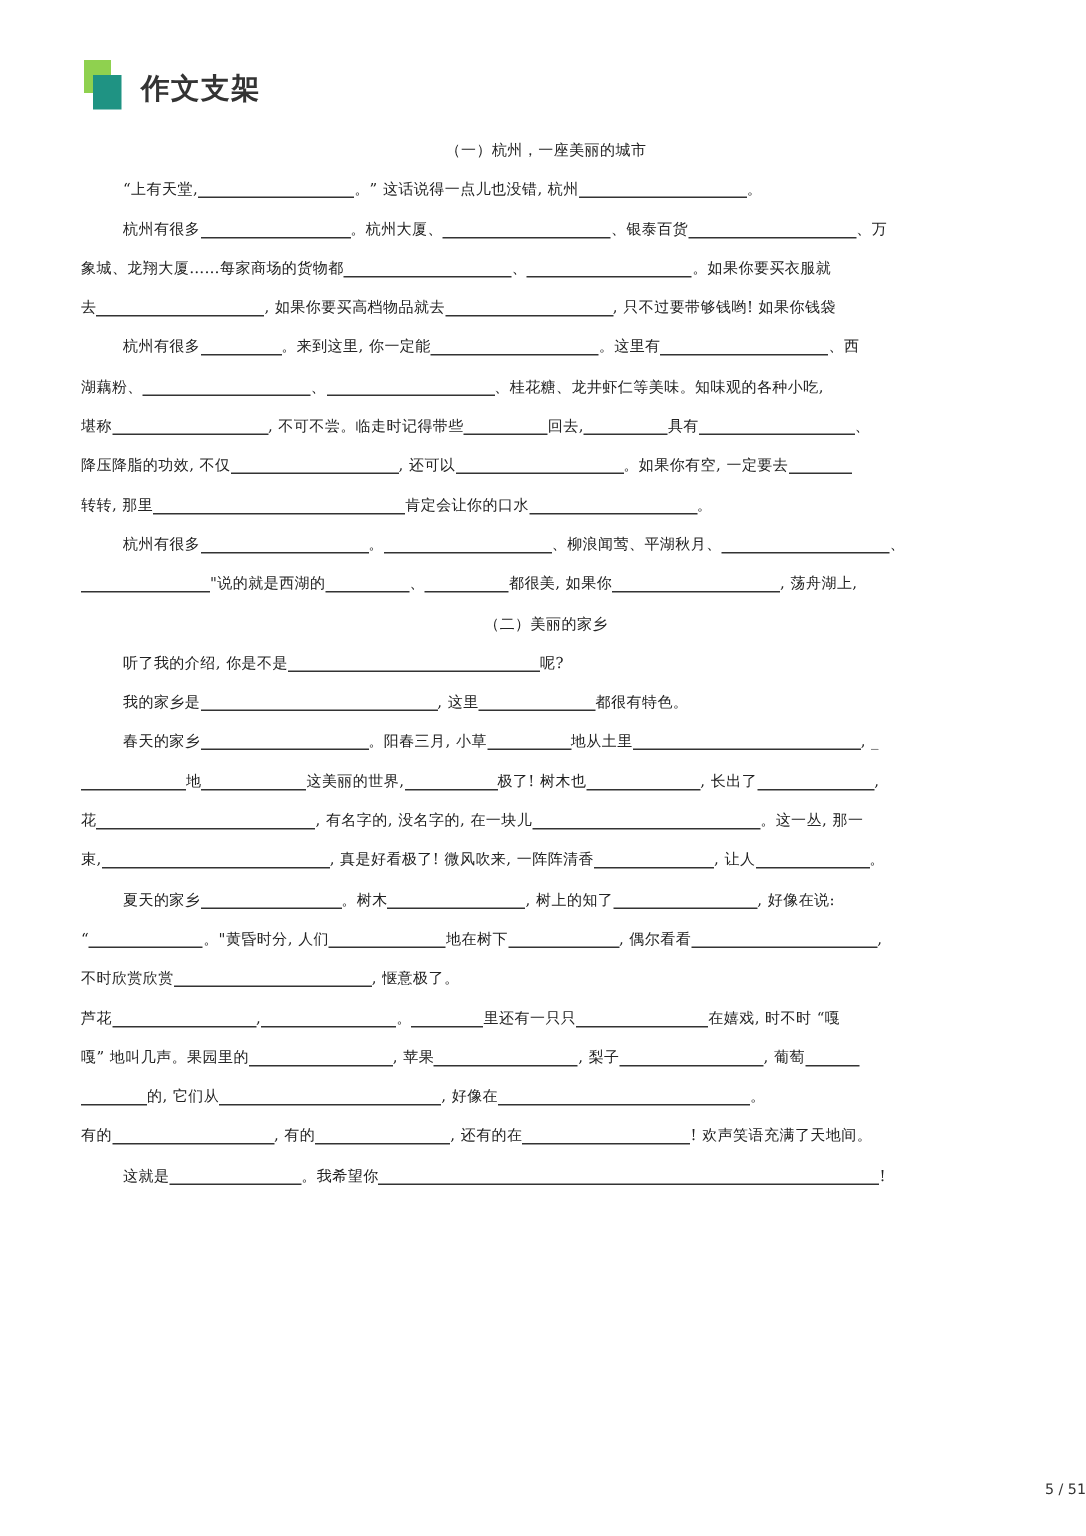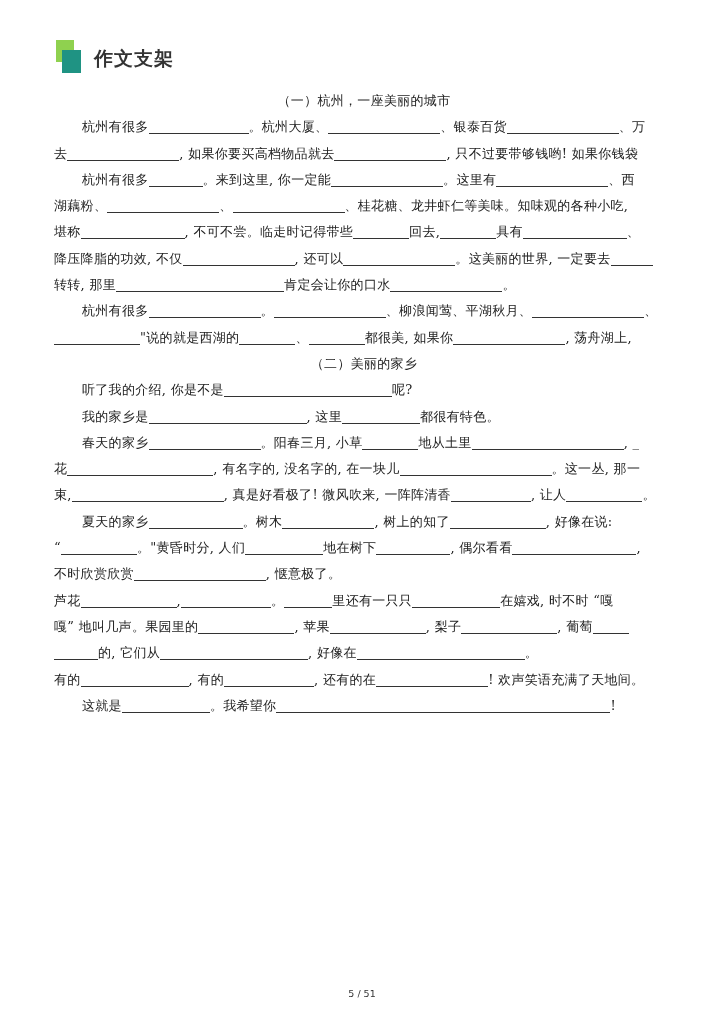--- a/index.html
+++ b/index.html
@@ -4,53 +4,56 @@
 <style>
   html, body { margin:0; padding:0; background:#ffffff; }
   body { width:724px; height:1024px; position:relative; overflow:hidden;
          font-family:"DejaVu Serif","Liberation Serif",serif; color:#222; }
   .header { position:absolute; left:56px; top:40px; height:36px; display:flex; align-items:flex-start; }
   .logo { position:relative; width:26px; height:34px; margin-right:12px; }
   .logo .sq1 { position:absolute; left:0; top:0; width:18px; height:22px; background:#8fd14f; }
   .logo .sq2 { position:absolute; left:6px; top:10px; width:19px; height:23px; background:#1f9383; }
   .htitle { font-family:"DejaVu Sans","Liberation Sans",sans-serif; font-size:19px; font-weight:bold; color:#333; letter-spacing:1px; margin-top:6px; }
   .content { position:absolute; left:54px; top:88px; width:620px; }
-  .line { height:26.3px; line-height:26.3px; font-size:13px; white-space:nowrap; letter-spacing:0.3px; }
+  .line { height:26.3px; line-height:26.3px; font-size:10px; white-space:nowrap; letter-spacing:0.3px; }
   .line.heading { text-align:center; }
   .line.indent { padding-left:28px; }
   .blank { display:inline-block; border-bottom:1px solid #333; height:14px; vertical-align:-3px; }
-  .page-num { position:absolute; left:0; right:0; top:988px; text-align:center;
+  .page-num { position:absolute; left:0; right:0; top:988px; text-align:right;
               font-family:"DejaVu Sans","Liberation Sans",sans-serif; font-size:9.5px; color:#333; }
 </style>
 </head>
 <body>
 
 <div class="header">
   <div class="logo">
     <div class="sq1"></div>
       <div class="sq2"></div>
   </div>
   <div class="htitle">作文支架</div>
 </div>
 
 <div class="content" id="content">
     <div class="line heading"><span>（一）杭州，一座美丽的城市</span></div>
+    <div class="line indent"><span>“上有天堂,</span><span class="blank" style="width: 104px;"></span><span>。” 这话说得一点儿也没错, 杭州</span><span class="blank" style="width: 112px;"></span><span>。</span></div>
     <div class="line indent"><span>杭州有很多</span><span class="blank" style="width: 100px;"></span><span>。杭州大厦、</span><span class="blank" style="width: 112px;"></span><span>、银泰百货</span><span class="blank" style="width: 112px;"></span><span>、万</span></div>
+    <div class="line plain"><span>象城、龙翔大厦……每家商场的货物都</span><span class="blank" style="width: 112px;"></span><span>、</span><span class="blank" style="width: 110px;"></span><span>。如果你要买衣服就</span></div>
     <div class="line plain"><span>去</span><span class="blank" style="width: 112px;"></span><span>, 如果你要买高档物品就去</span><span class="blank" style="width: 112px;"></span><span>, 只不过要带够钱哟! 如果你钱袋</span></div>
     <div class="line indent"><span>杭州有很多</span><span class="blank" style="width: 54px;"></span><span>。来到这里, 你一定能</span><span class="blank" style="width: 112px;"></span><span>。这里有</span><span class="blank" style="width: 112px;"></span><span>、西</span></div>
     <div class="line plain"><span>湖藕粉、</span><span class="blank" style="width: 112px;"></span><span>、</span><span class="blank" style="width: 112px;"></span><span>、桂花糖、龙井虾仁等美味。知味观的各种小吃,</span></div>
     <div class="line plain"><span>堪称</span><span class="blank" style="width: 104px;"></span><span>, 不可不尝。临走时记得带些</span><span class="blank" style="width: 56px;"></span><span>回去,</span><span class="blank" style="width: 56px;"></span><span>具有</span><span class="blank" style="width: 104px;"></span><span>、</span></div>
-    <div class="line plain"><span>降压降脂的功效, 不仅</span><span class="blank" style="width: 112px;"></span><span>, 还可以</span><span class="blank" style="width: 112px;"></span><span>。这美丽的世界, 一定要去</span><span class="blank" style="width: 42px;"></span></div>
+    <div class="line plain"><span>降压降脂的功效, 不仅</span><span class="blank" style="width: 112px;"></span><span>, 还可以</span><span class="blank" style="width: 112px;"></span><span>。如果你有空, 一定要去</span><span class="blank" style="width: 42px;"></span></div>
     <div class="line plain"><span>转转, 那里</span><span class="blank" style="width: 168px;"></span><span>肯定会让你的口水</span><span class="blank" style="width: 112px;"></span><span>。</span></div>
     <div class="line indent"><span>杭州有很多</span><span class="blank" style="width: 112px;"></span><span>。</span><span class="blank" style="width: 112px;"></span><span>、柳浪闻莺、平湖秋月、</span><span class="blank" style="width: 112px;"></span><span>、</span></div>
     <div class="line plain"><span class="blank" style="width: 86px;"></span><span>"说的就是西湖的</span><span class="blank" style="width: 56px;"></span><span>、</span><span class="blank" style="width: 56px;"></span><span>都很美, 如果你</span><span class="blank" style="width: 112px;"></span><span>, 荡舟湖上,</span></div>
     <div class="line heading"><span>（二）美丽的家乡</span></div>
     <div class="line indent"><span>听了我的介绍, 你是不是</span><span class="blank" style="width: 168px;"></span><span>呢?</span></div>
     <div class="line indent"><span>我的家乡是</span><span class="blank" style="width: 158px;"></span><span>, 这里</span><span class="blank" style="width: 78px;"></span><span>都很有特色。</span></div>
     <div class="line indent"><span>春天的家乡</span><span class="blank" style="width: 112px;"></span><span>。阳春三月, 小草</span><span class="blank" style="width: 56px;"></span><span>地从土里</span><span class="blank" style="width: 152px;"></span><span>, _</span></div>
+    <div class="line plain"><span class="blank" style="width: 70px;"></span><span>地</span><span class="blank" style="width: 70px;"></span><span>这美丽的世界,</span><span class="blank" style="width: 62px;"></span><span>极了! 树木也</span><span class="blank" style="width: 76px;"></span><span>, 长出了</span><span class="blank" style="width: 78px;"></span><span>,</span></div>
     <div class="line plain"><span>花</span><span class="blank" style="width: 146px;"></span><span>, 有名字的, 没名字的, 在一块儿</span><span class="blank" style="width: 152px;"></span><span>。这一丛, 那一</span></div>
     <div class="line plain"><span>束,</span><span class="blank" style="width: 152px;"></span><span>, 真是好看极了! 微风吹来, 一阵阵清香</span><span class="blank" style="width: 80px;"></span><span>, 让人</span><span class="blank" style="width: 76px;"></span><span>。</span></div>
     <div class="line indent"><span>夏天的家乡</span><span class="blank" style="width: 94px;"></span><span>。树木</span><span class="blank" style="width: 92px;"></span><span>, 树上的知了</span><span class="blank" style="width: 96px;"></span><span>, 好像在说:</span></div>
     <div class="line plain"><span>“</span><span class="blank" style="width: 76px;"></span><span>。"黄昏时分, 人们</span><span class="blank" style="width: 78px;"></span><span>地在树下</span><span class="blank" style="width: 74px;"></span><span>, 偶尔看看</span><span class="blank" style="width: 124px;"></span><span>,</span></div>
     <div class="line plain"><span>不时欣赏欣赏</span><span class="blank" style="width: 132px;"></span><span>, 惬意极了。</span></div>
     <div class="line plain"><span>芦花</span><span class="blank" style="width: 96px;"></span><span>,</span><span class="blank" style="width: 90px;"></span><span>。</span><span class="blank" style="width: 48px;"></span><span>里还有一只只</span><span class="blank" style="width: 88px;"></span><span>在嬉戏, 时不时 “嘎</span></div>
     <div class="line plain"><span>嘎” 地叫几声。果园里的</span><span class="blank" style="width: 96px;"></span><span>, 苹果</span><span class="blank" style="width: 96px;"></span><span>, 梨子</span><span class="blank" style="width: 96px;"></span><span>, 葡萄</span><span class="blank" style="width: 36px;"></span></div>
     <div class="line plain"><span class="blank" style="width: 44px;"></span><span>的, 它们从</span><span class="blank" style="width: 148px;"></span><span>, 好像在</span><span class="blank" style="width: 168px;"></span><span>。</span></div>
     <div class="line plain"><span>有的</span><span class="blank" style="width: 108px;"></span><span>, 有的</span><span class="blank" style="width: 90px;"></span><span>, 还有的在</span><span class="blank" style="width: 112px;"></span><span>! 欢声笑语充满了天地间。</span></div>
     <div class="line indent"><span>这就是</span><span class="blank" style="width: 88px;"></span><span>。我希望你</span><span class="blank" style="width: 334px;"></span><span>!</span></div>

